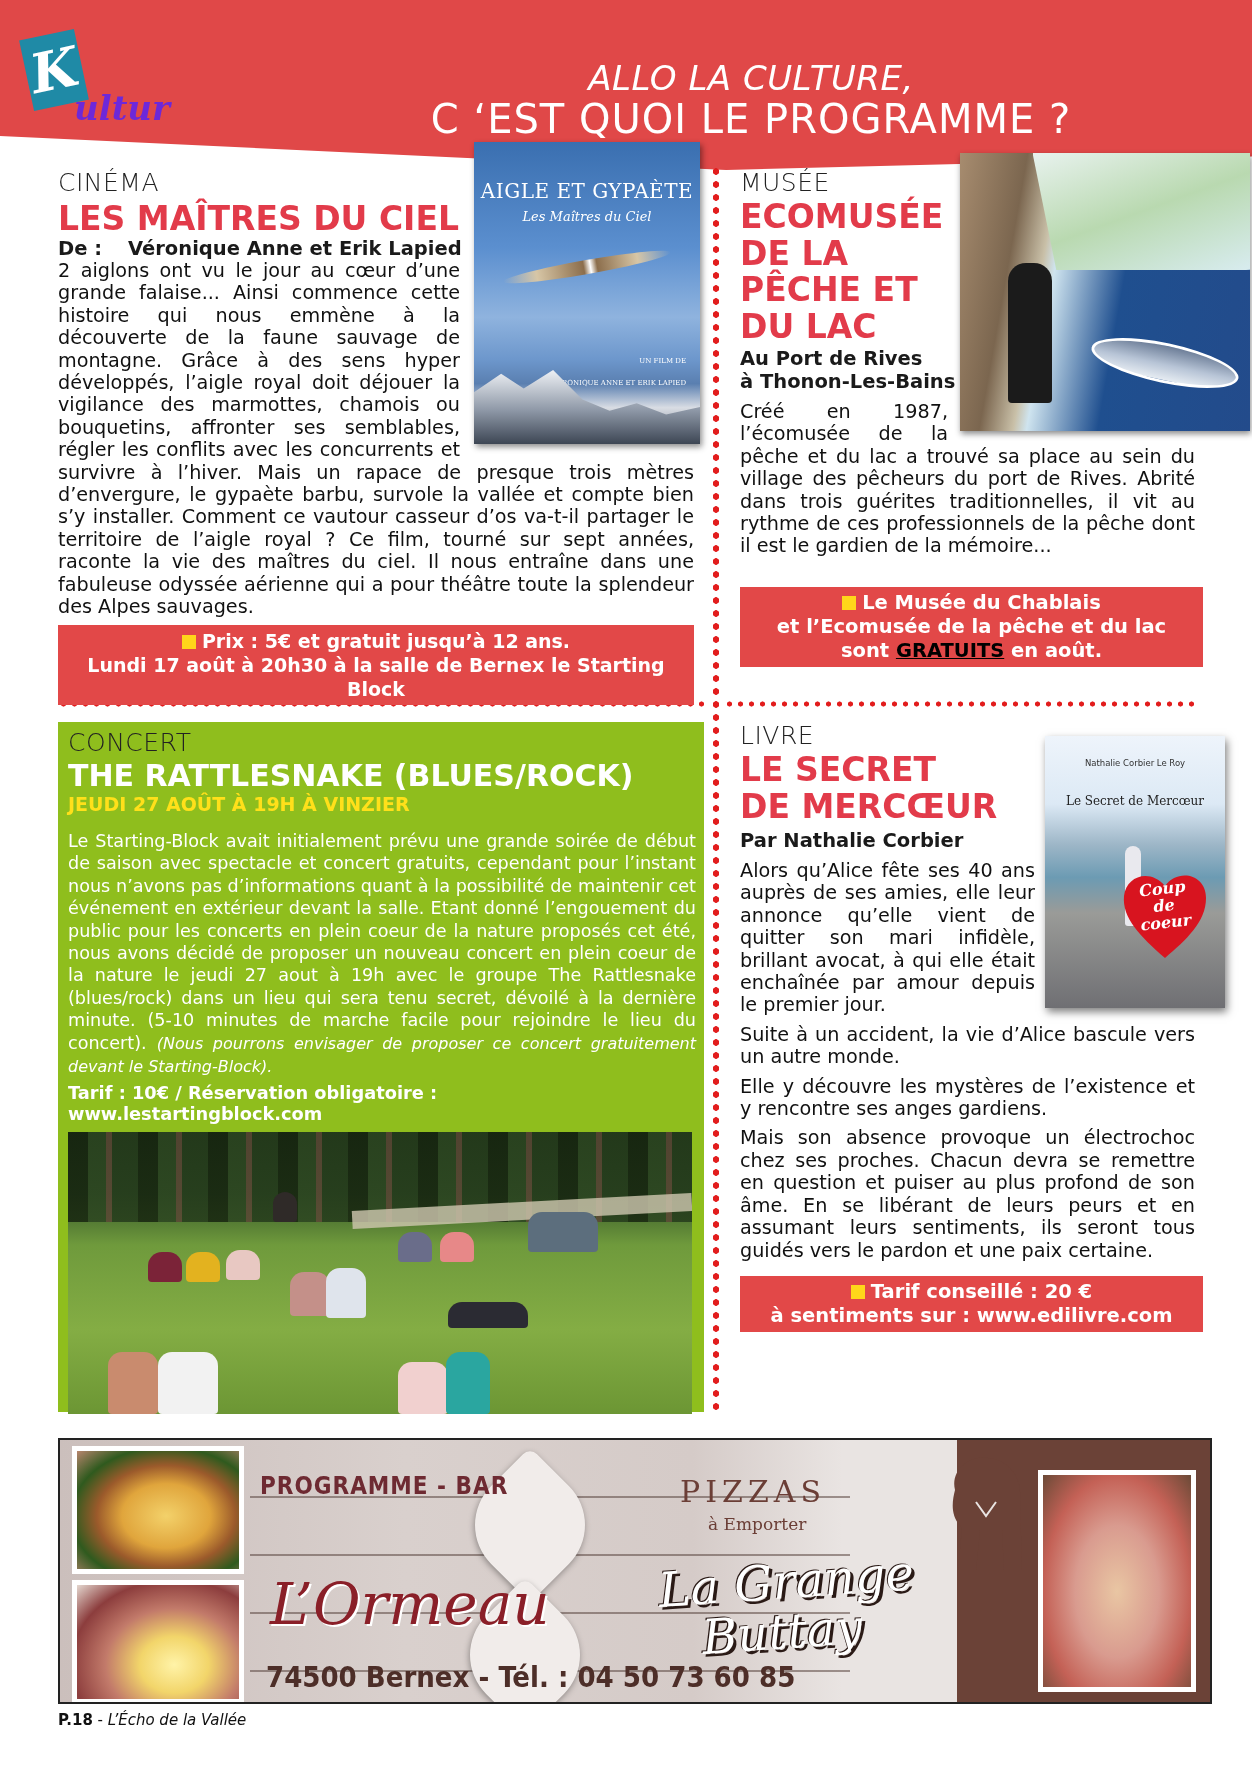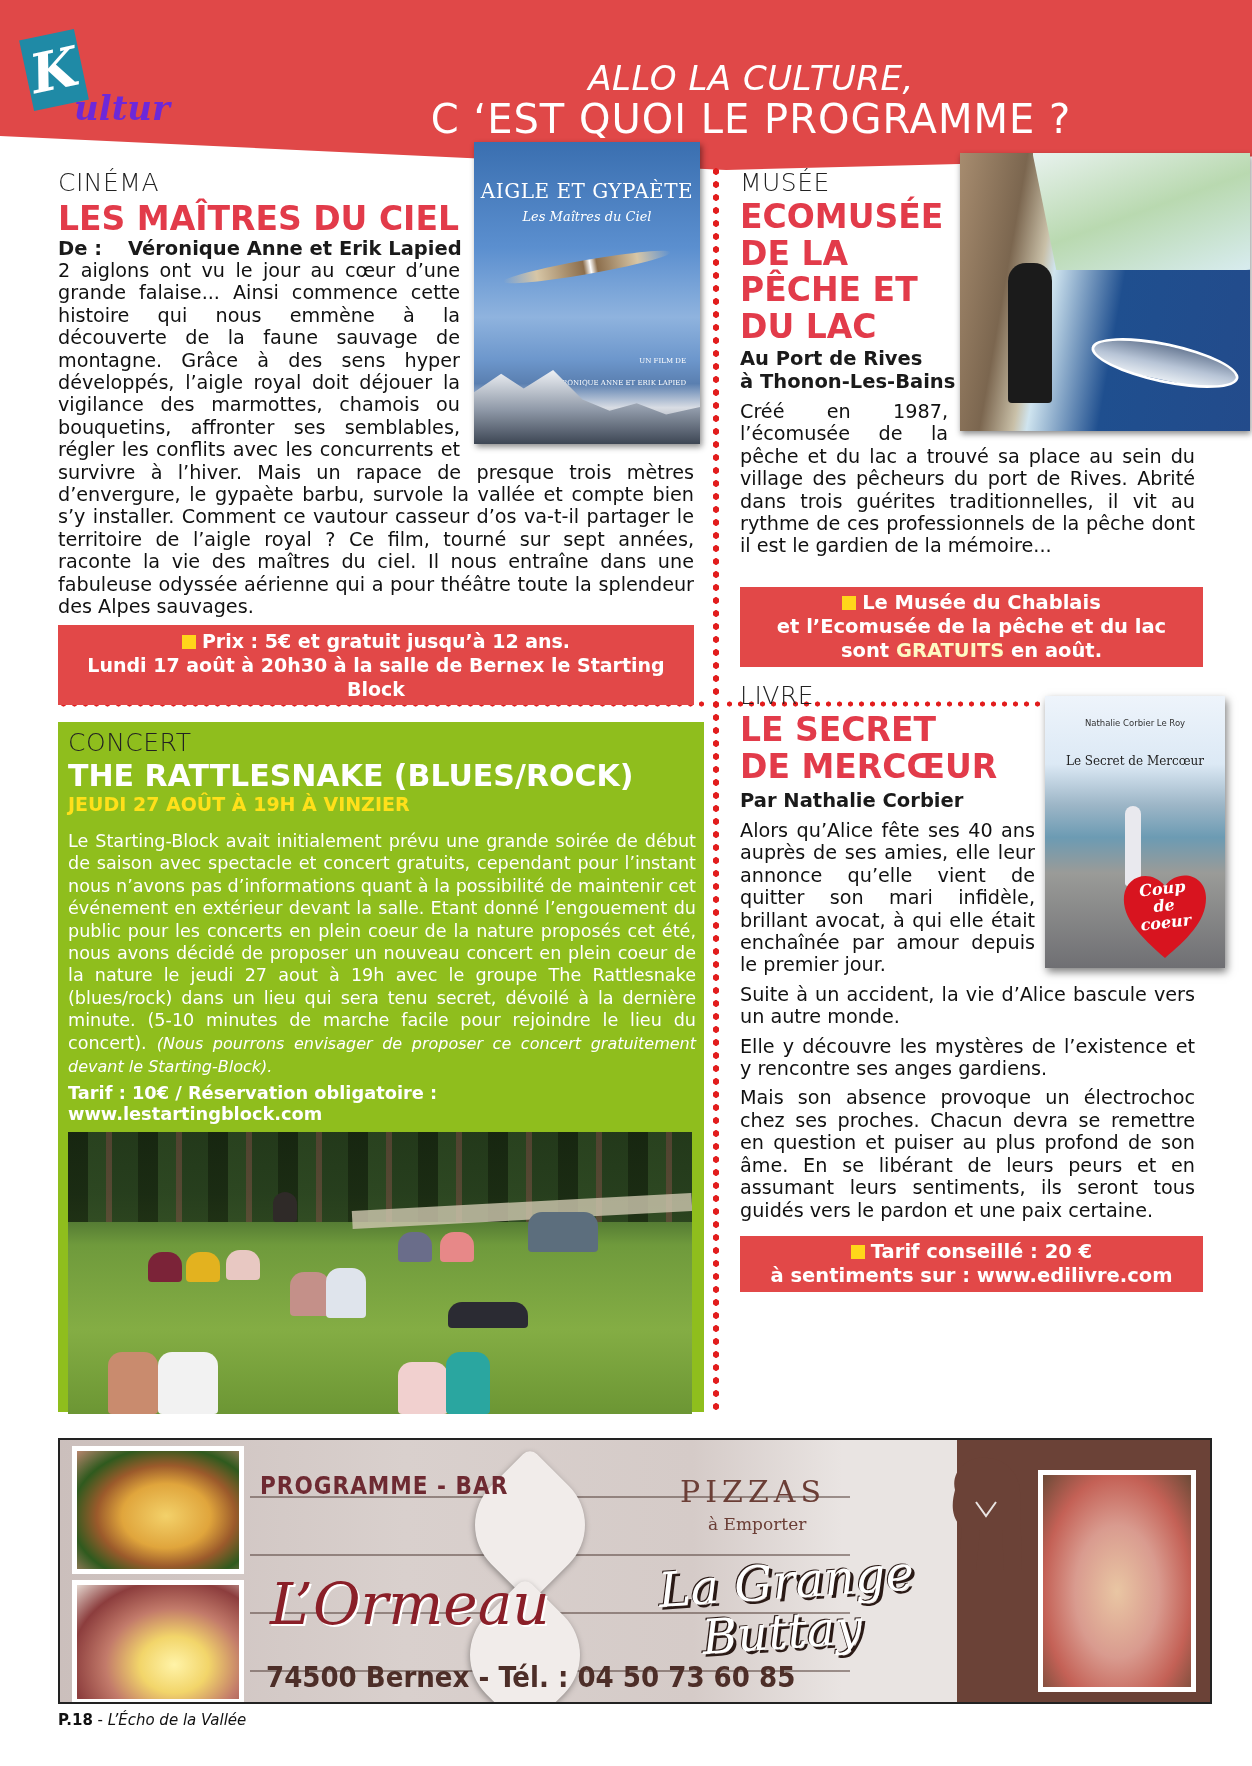--- a/index.html
+++ b/index.html
@@ -47,21 +47,21 @@
 
   
   .kicker { font-size: 25px; font-weight: 300; color: #222; letter-spacing: 0.5px; line-height: 26px; }
   .red-title { color: #e23b4a; font-weight: bold; font-size: 33px; line-height: 37px; }
   .body-text { font-size: 19.2px; line-height: 22.4px; text-align: justify; color: #111; }
   .infobox {
     background: #e24848; color: #fff; text-align: center; font-weight: bold;
     font-size: 19px; line-height: 24px; padding: 4px 6px;
   }
   .sq { display: inline-block; width: 14px; height: 14px; background: #ffd61a; margin-right: 6px; vertical-align: -1px; }
-  .yellow { color: #fef9c3; }
+  .yellow { color: #000000; text-decoration: underline; }
 
   
   .cinema { position: absolute; left: 58px; top: 170px; width: 636px; }
   .cinema .kicker { margin-bottom: 0; }
   .cinema .red-title { margin-top: 4px; }
   .cinema .byline { font-weight: bold; font-size: 19.5px; line-height: 22px; margin-top: 1px; }
   .cinema .byline span + span { margin-left: 26px; }
   .poster-film {
     float: right; width: 226px; height: 302px; margin: -118px -6px 6px 14px;
     background: linear-gradient(180deg, #3a6fb0 0%, #5b8fcf 35%, #8fb3de 58%, #6d97cc 72%, #5a7fb0 80%, #d9dde4 88%, #6c7482 100%);
@@ -123,21 +123,21 @@
   }
   .concert .photo .trees {
     position: absolute; left: 0; top: 0; width: 100%; height: 90px;
     background: repeating-linear-gradient(90deg, #16240f 0 20px, #2b4420 20px 38px, #5a4634 38px 44px, #243a1b 44px 70px);
     opacity: 0.85;
   }
   .concert .photo .path { position: absolute; right: 0; top: 70px; width: 340px; height: 18px; background: #cfc8b0; transform: rotate(-3deg); opacity: 0.8; }
   .concert .photo .crowd { position: absolute; width: 34px; height: 30px; border-radius: 14px 14px 4px 4px; }
 
   
-  .livre { position: absolute; left: 740px; top: 683px; width: 455px; }
+  .livre { position: absolute; left: 740px; top: 723px; width: 455px; }
   .livre .red-title { font-size: 33px; line-height: 36.5px; margin-top: 3px; }
   .livre .sub { font-weight: bold; font-size: 19.5px; line-height: 23px; margin-top: 4px; }
   .livre .cover {
     float: right; width: 180px; height: 272px; margin: -124px -30px 6px 10px; position: relative;
     background: linear-gradient(180deg, #eef4fb 0%, #dce9f5 25%, #9db6c7 40%, #6c9bb3 52%, #9a9b98 65%, #6f6f73 100%);
     box-shadow: 2px 4px 8px rgba(0,0,0,0.5); text-align: center; font-family: "DejaVu Serif", serif;
   }
   .livre .cover .c-author { position: absolute; top: 16px; width: 100%; font-size: 8.5px; color: #333; font-family: "DejaVu Sans", sans-serif; }
   .livre .cover .c-title { position: absolute; top: 54px; width: 100%; font-size: 12px; color: #222; }
   .livre .cover .c-figure { position: absolute; left: 80px; top: 110px; width: 16px; height: 80px; background: #e9e9ee; border-radius: 8px 8px 3px 3px; }

